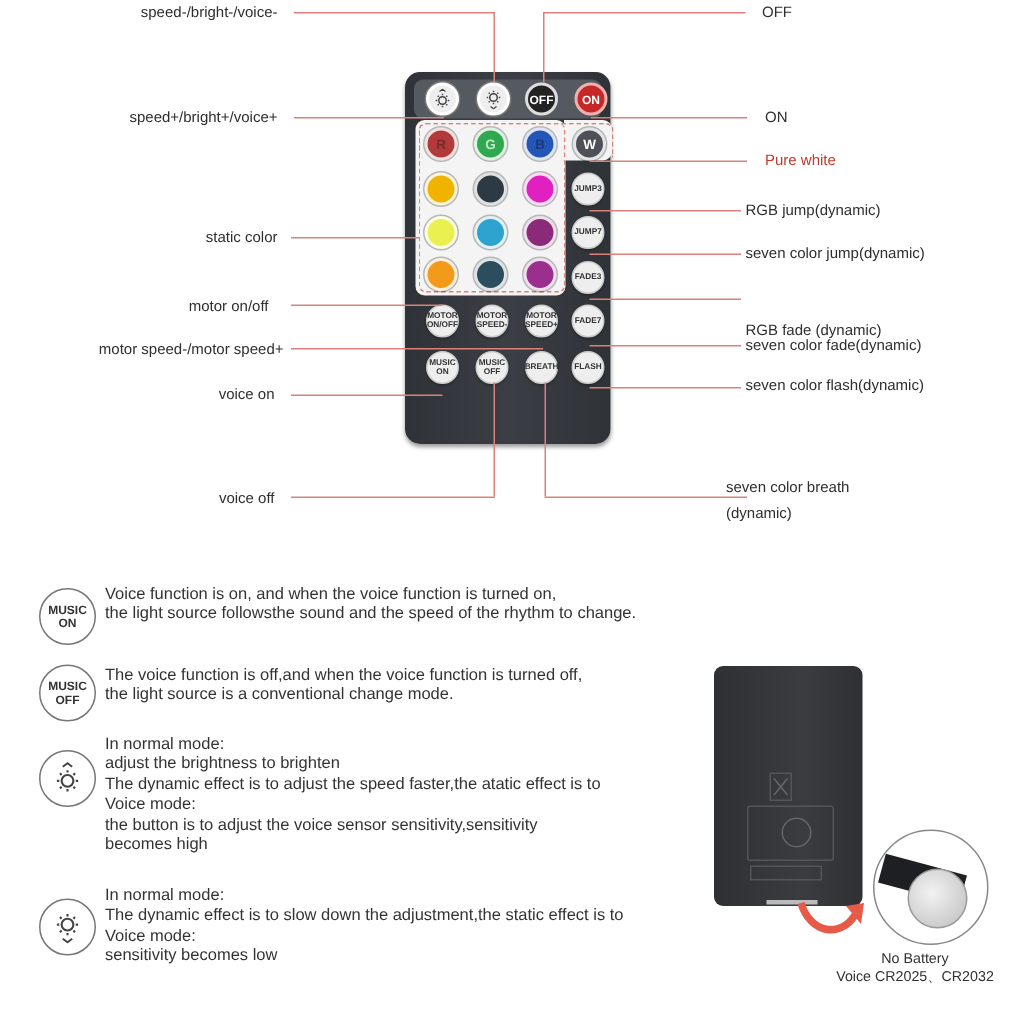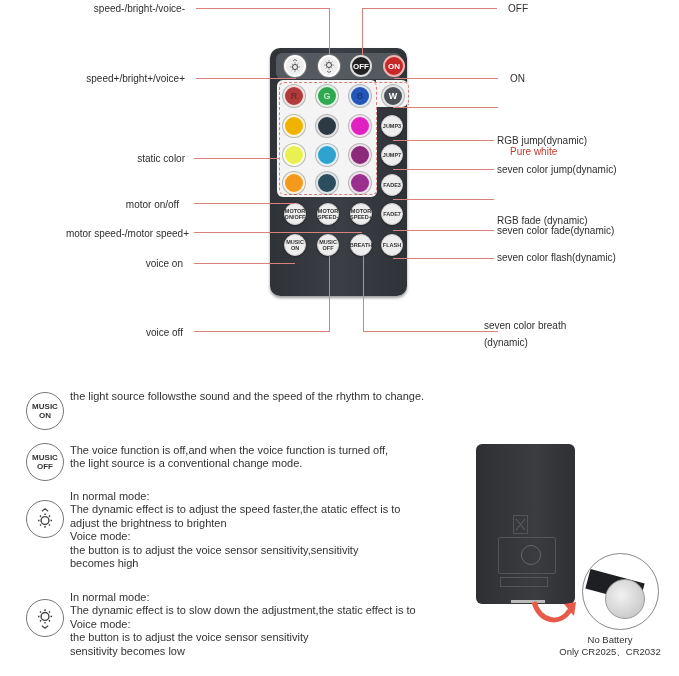--- a/index.html
+++ b/index.html
@@ -119,70 +119,70 @@
 <div class="lbl right" style="right:494px;top:1px;">speed-/bright-/voice-</div>
 <div class="lbl right" style="right:494px;top:71px;">speed+/bright+/voice+</div>
 <div class="lbl right" style="right:494px;top:151px;">static color</div>
 <div class="lbl right" style="right:500px;top:197px;">motor on/off</div>
 <div class="lbl right" style="right:490px;top:226px;">motor speed-/motor speed+</div>
 <div class="lbl right" style="right:496px;top:256px;">voice on</div>
 <div class="lbl right" style="right:496px;top:325px;">voice off</div>
 
 <div class="lbl" style="left:508px;top:1px;">OFF</div>
 <div class="lbl" style="left:510px;top:71px;">ON</div>
-<div class="lbl red" style="left:510px;top:100px;margin-top:44px;">Pure white</div>
+<div class="lbl red" style="left:510px;top:100px;">Pure white</div>
 <div class="lbl" style="left:497px;top:133px;">RGB jump(dynamic)</div>
 <div class="lbl" style="left:497px;top:162px;">seven color jump(dynamic)</div>
 <div class="lbl" style="left:497px;top:193px;margin-top:20px;">RGB fade (dynamic)</div>
 <div class="lbl" style="left:497px;top:223px;">seven color fade(dynamic)</div>
 <div class="lbl" style="left:497px;top:250px;">seven color flash(dynamic)</div>
 <div class="lbl" style="left:484px;top:317px;white-space:pre;line-height:17px;">seven color breath
 (dynamic)</div>
 
 <div class="icon-circle" style="left:26px;top:392px;white-space:pre;">MUSIC
 ON</div>
 <div class="desc" style="left:70px;top:390px;">
+  <div>Voice function is on, and when the voice function is turned on,</div>
   <div>the light source followsthe sound and the speed of the rhythm to change.</div>
 </div>
 
 <div class="icon-circle" style="left:26px;top:443px;white-space:pre;">MUSIC
 OFF</div>
 <div class="desc" style="left:70px;top:444px;">
   <div>The voice function is off,and when the voice function is turned off,</div>
   <div>the light source is a conventional change mode.</div>
 </div>
 
 <div class="icon-circle" style="left:26px;top:500px;">
   <svg width="22" height="22" viewBox="0 0 14 14">
       <circle cx="7" cy="8" r="2.5" fill="none" stroke="#444" stroke-width=".9"></circle>
       <path d="M7 4.5v-1M7 11.5v1M3.5 8h-1M10.5 8h1M4.5 5.5l-.7-.7M9.5 5.5l.7-.7M4.5 10.5l-.7.7M9.5 10.5l.7.7" stroke="#444" stroke-width=".9"></path>
       <path d="M5 2l2-1.5 2 1.5" fill="none" stroke="#444" stroke-width=".8"></path>
     </svg>
 </div>
 <div class="desc" style="left:70px;top:490px;">
   <div>In normal mode:</div>
+  <div>adjust the brightness to brighten</div>
   <div>The dynamic effect is to adjust the speed faster,the atatic effect is to</div>
-  <div>adjust the brightness to brighten</div>
   <div>Voice mode:</div>
   <div>the button is to adjust the voice sensor sensitivity,sensitivity</div>
   <div>becomes high</div>
 </div>
 
 <div class="icon-circle" style="left:26px;top:599px;">
   <svg width="22" height="22" viewBox="0 0 14 14">
       <circle cx="7" cy="6" r="2.5" fill="none" stroke="#444" stroke-width=".9"></circle>
       <path d="M7 2.5v-1M7 9.5v1M3.5 6h-1M10.5 6h1M4.5 3.5l-.7-.7M9.5 3.5l.7-.7M4.5 8.5l-.7.7M9.5 8.5l.7.7" stroke="#444" stroke-width=".9"></path>
       <path d="M5 12l2 1.5 2-1.5" fill="none" stroke="#444" stroke-width=".8"></path>
     </svg>
 </div>
 <div class="desc" style="left:70px;top:591px;">
   <div>In normal mode:</div>
   <div>The dynamic effect is to slow down the adjustment,the static effect is to</div>
   <div>Voice mode:</div>
-  <div>the button is to adjust the voice sensor sensitivity</div>
   <div>sensitivity becomes low</div>
 </div>
 
 <div class="back">
   <div class="abs" style="left:37px;top:71px;width:13px;height:17px;border:1px solid #555;">
     <svg width="13" height="17" viewBox="0 0 13 17">
         <path d="M2 3l9 11M11 3l-9 11" stroke="#666" stroke-width="1"></path>
       </svg>
   </div>
   <div class="abs" style="left:22px;top:93px;width:56px;height:35px;border:1px solid #555;border-radius:2px;">
@@ -197,14 +197,14 @@
   <path d="M34 8 L46 6 L44 20 Z" fill="#e85a48"></path>
 </svg>
 
 <div class="battery-circle">
   <div class="abs" style="left:4px;top:22px;width:56px;height:20px;background:#1e1f22;transform:rotate(15deg);"></div>
   <div class="abs" style="left:22px;top:25px;width:38px;height:38px;border-radius:50%;background:radial-gradient(circle at 40% 40%,#f2f2f2,#bdbdbd);border:1px solid #999;"></div>
 </div>
 
 <div class="caption" style="left:555px;top:634px;width:110px;">
   <div>No Battery</div>
-  <div>Only CR2025、CR2032</div>
+  <div>Voice CR2025、CR2032</div>
 </div>
 
 </body></html>

